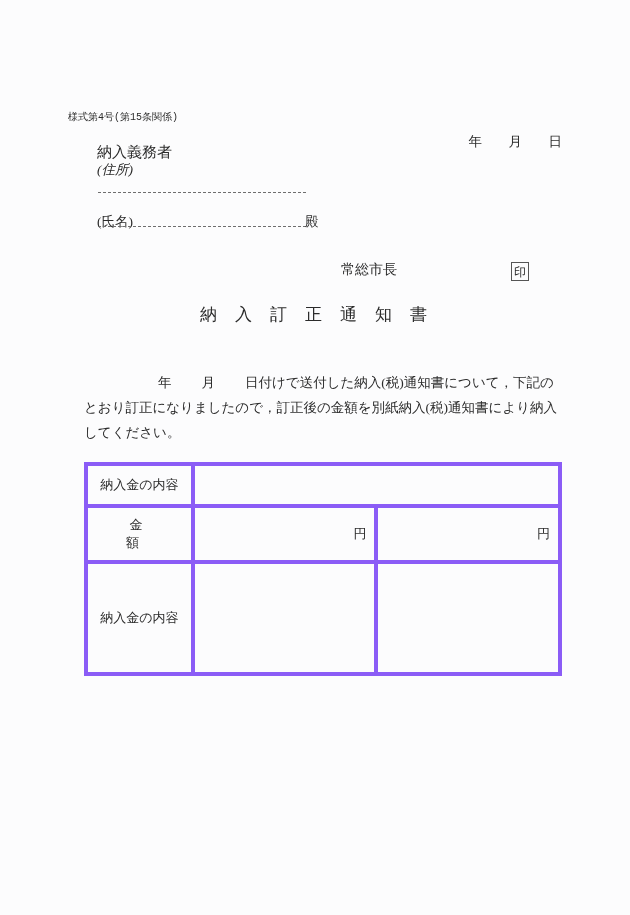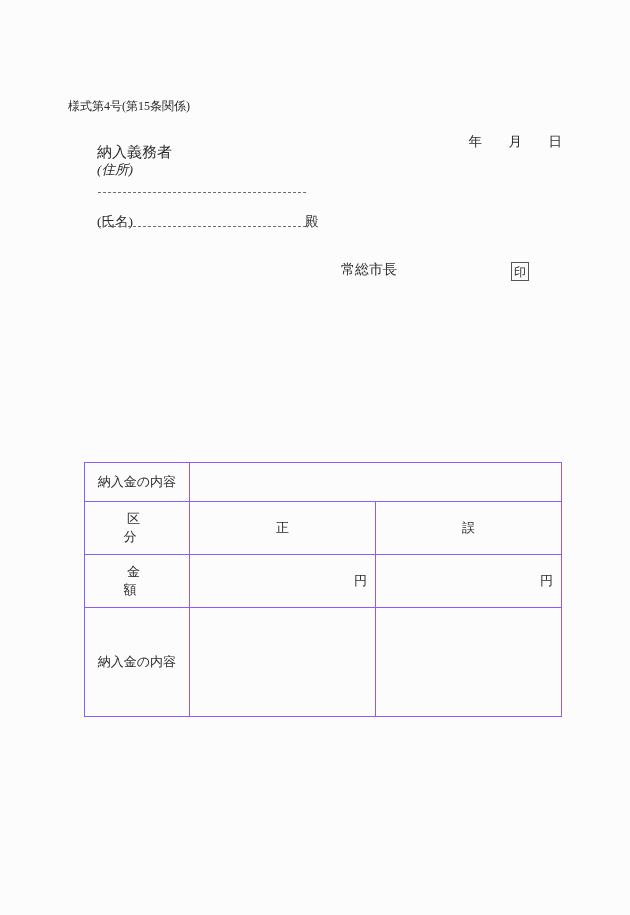--- a/index.html
+++ b/index.html
@@ -26,22 +26,23 @@
   
   .abs {
     position: absolute;
     white-space: pre;
     line-height: 1;
   }
 
   
   .form-no {
     left: 68px;
-    top: 100px;
-    font-size: 12px;
+    top: 113px;
+    font-size: 10px;
+    font-family: Liberation Mono, monospace;
   }
 
   
   .date-line {
     left: 455px;
     top: 121px;
     font-size: 13.5px;
   }
   .date-line .dchar {
     display: inline-block;
@@ -134,21 +135,21 @@
   
   .tbl {
     position: absolute;
     left: 84px;
     top: 462px;
     width: 478px;
     border-collapse: collapse;
     font-size: 13px;
   }
   .tbl td {
-    border: 1px solid #8b5cf6;
+    border: 4px solid #8b5cf6;
     height: 22px;
     padding: 8px;
     vertical-align: middle;
   }
   .col-label { width: 92px; text-align: center; }
   .col-right { width: 193px; }
   .col-wrong { width: 193px; }
 
   .spread {
     display: inline-block;
@@ -183,34 +184,31 @@
   <div class="abs payer-name">(氏名)</div>
 
   <div class="dash-rule r2"></div>
 
   <div class="abs dono">殿</div>
 
   <div class="abs issuer">常総市長</div>
 
   <div class="seal-box">印</div>
 
-
+  <div class="abs doc-title">納入訂正通知書</div>
+
+  <div class="body-text">
+    <span class="lead"></span><span>年</span><span class="gap"></span><span>月</span><span class="gap"></span><span>日付けで送付した納入(税)通知書について，下記のとおり訂正になりましたので，訂正後の金額を別紙納入(税)通知書により納入してください。</span>
+  </div>
 
   <table class="tbl">
     <tbody>
       <tr>
         <td class="col-label">納入金の内容</td>
         <td colspan="2"></td>
-      </tr>
-      <tr>
-        <td class="col-label">
-          <span class="spread">区　分</span>
-        </td>
-        <td class="col-right cell-center">正</td>
-        <td class="col-wrong cell-center">誤</td>
       </tr>
       <tr>
         <td class="col-label">
           <span class="spread">金　額</span>
         </td>
         <td class="col-right cell-yen">円</td>
         <td class="col-wrong cell-yen">円</td>
       </tr>
       <tr class="row-reason">
         <td class="col-label reason-label">納入金の内容</td>

